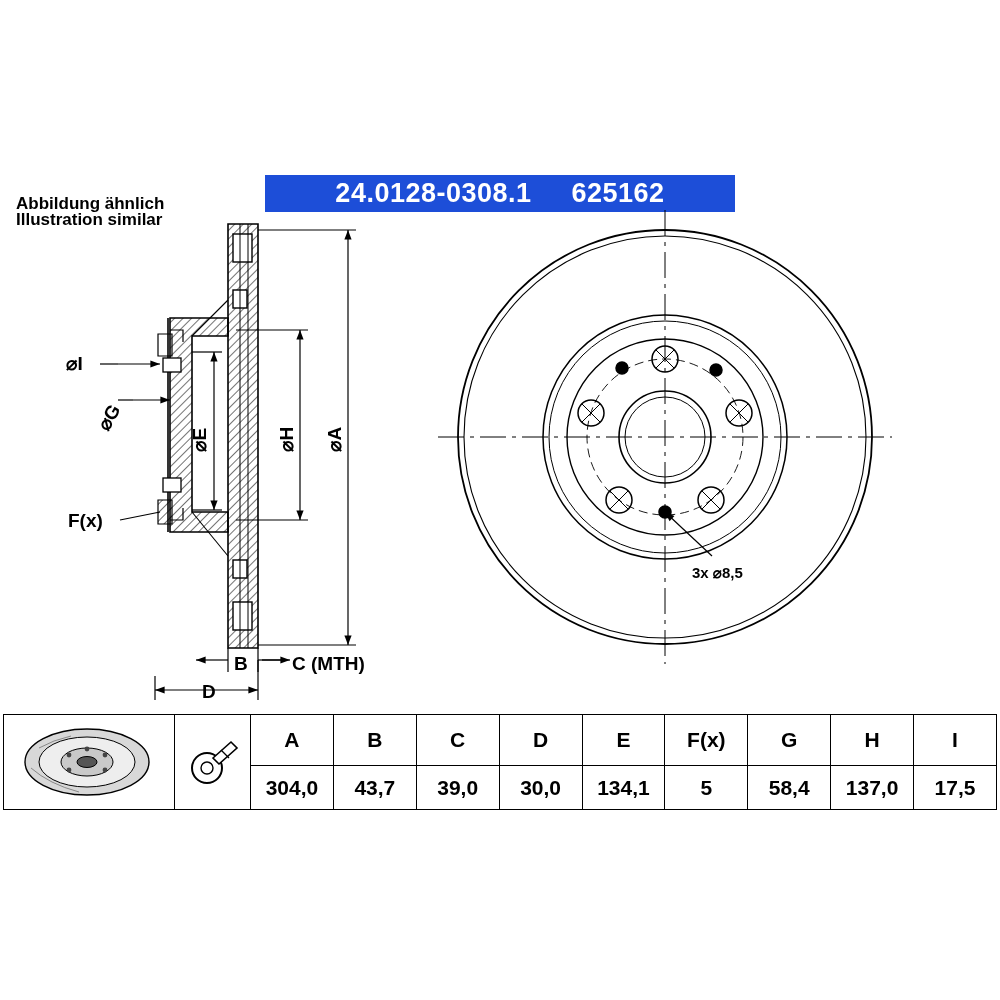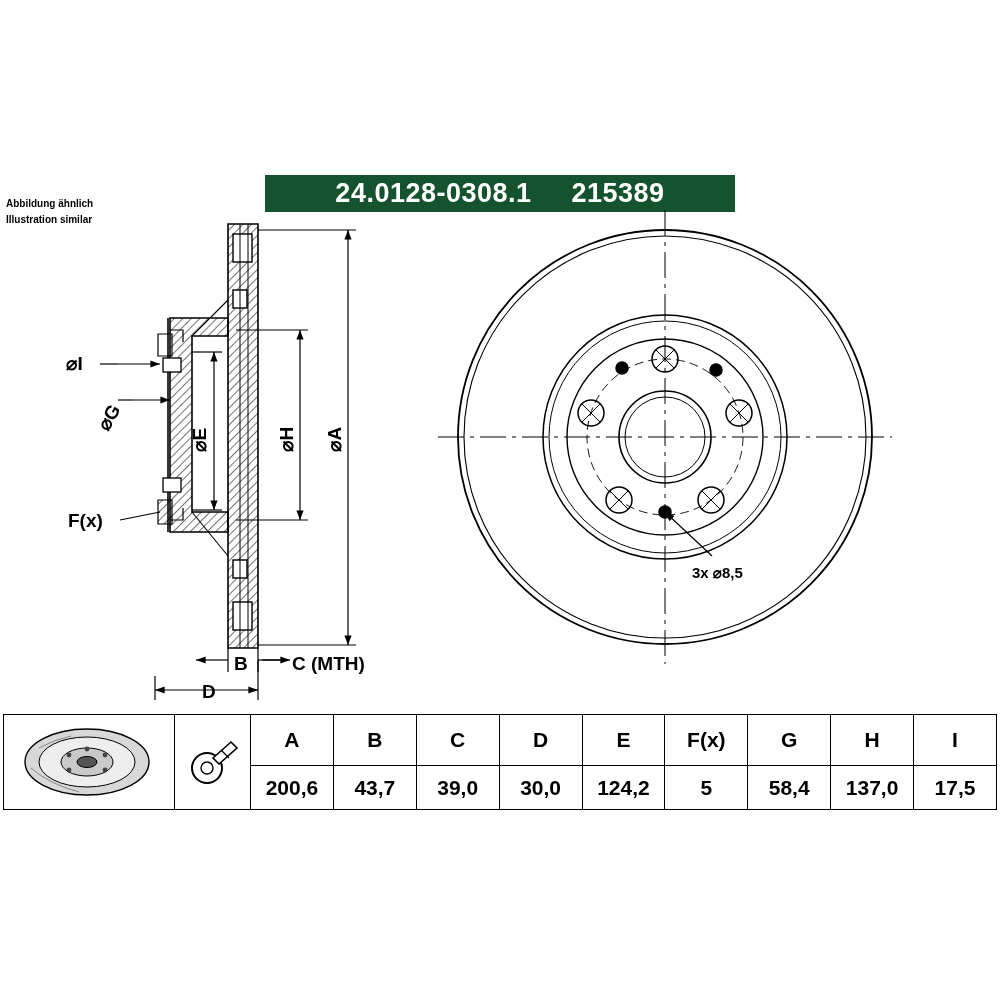--- a/index.html
+++ b/index.html
@@ -22,39 +22,39 @@
     height: 1000px;
   }
 
   
   .header-bar {
     position: absolute;
     left: 265px;
     top: 175px;
     width: 470px;
     height: 37px;
-    background: #14532d;
+    background: #1d4ed8;
     display: flex;
     align-items: center;
     justify-content: center;
     gap: 40px;
   }
   .header-bar .code {
     color: #ffffff;
     font-size: 27px;
     font-weight: bold;
     letter-spacing: 0.5px;
   }
 
   
   .note {
     position: absolute;
-    left: 6px;
+    left: 16px;
     top: 196px;
-    font-size: 10px;
+    font-size: 17px;
     font-weight: bold;
     line-height: 16px;
   }
 
   
   svg.drawing {
     position: absolute;
     left: 0;
     top: 0;
     width: 1000px;
@@ -98,21 +98,21 @@
   .label-text { font-size: 23px; }
   .val-text { font-size: 21px; }
 </style>
 </head>
 <body>
 
 <div id="page">
 
   <div class="header-bar">
     <span class="code">24.0128-0308.1</span>
-    <span class="code">215389</span>
+    <span class="code">625162</span>
   </div>
 
   <div class="note">
     <div>Abbildung ähnlich</div>
     <div>Illustration similar</div>
   </div>
 
   <svg class="drawing" viewBox="0 0 1000 1000">
     <defs>
       <pattern id="hatch" width="6" height="6" patternTransform="rotate(45)" patternUnits="userSpaceOnUse">
@@ -284,25 +284,25 @@
       <td class="label-text">B</td>
       <td class="label-text">C</td>
       <td class="label-text">D</td>
       <td class="label-text">E</td>
       <td class="label-text">F(x)</td>
       <td class="label-text">G</td>
       <td class="label-text">H</td>
       <td class="label-text">I</td>
     </tr>
     <tr>
-      <td class="val-text">200,6</td>
+      <td class="val-text">304,0</td>
       <td class="val-text">43,7</td>
       <td class="val-text">39,0</td>
       <td class="val-text">30,0</td>
-      <td class="val-text">124,2</td>
+      <td class="val-text">134,1</td>
       <td class="val-text">5</td>
       <td class="val-text">58,4</td>
       <td class="val-text">137,0</td>
       <td class="val-text">17,5</td>
     </tr>
   </tbody>
     </table>
 
 </div>
 

